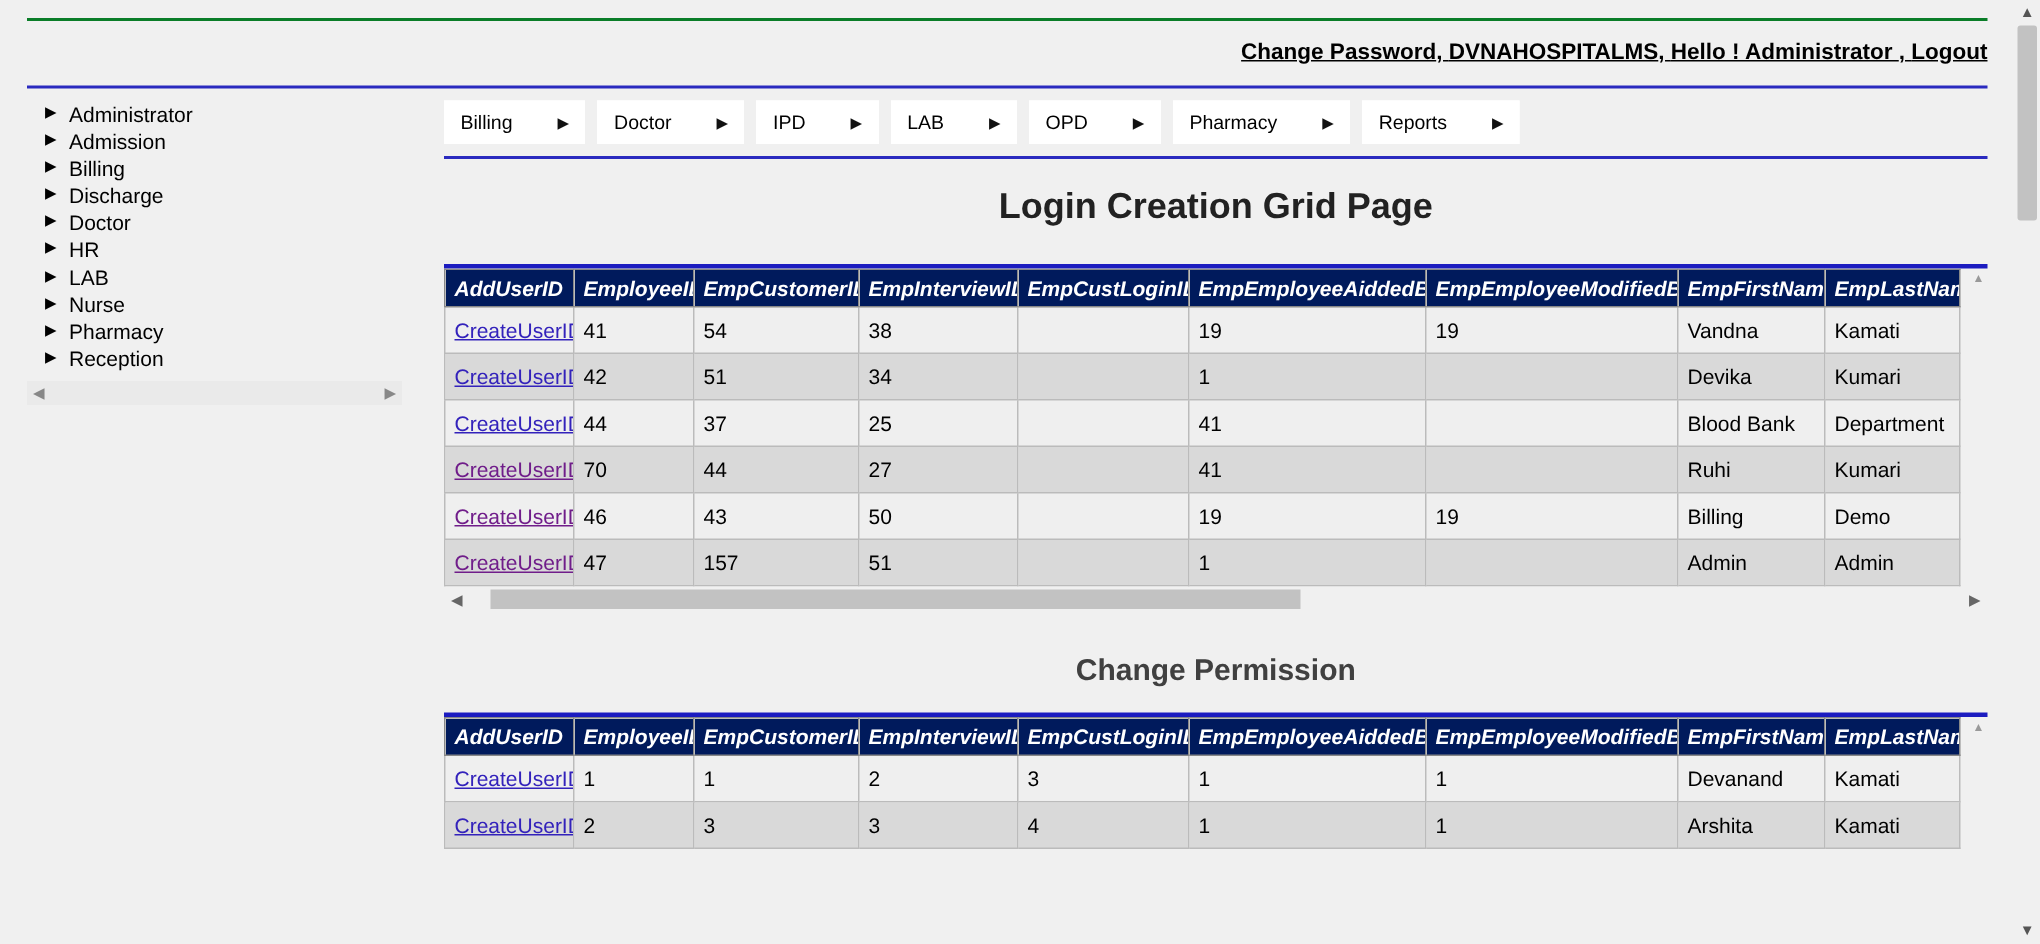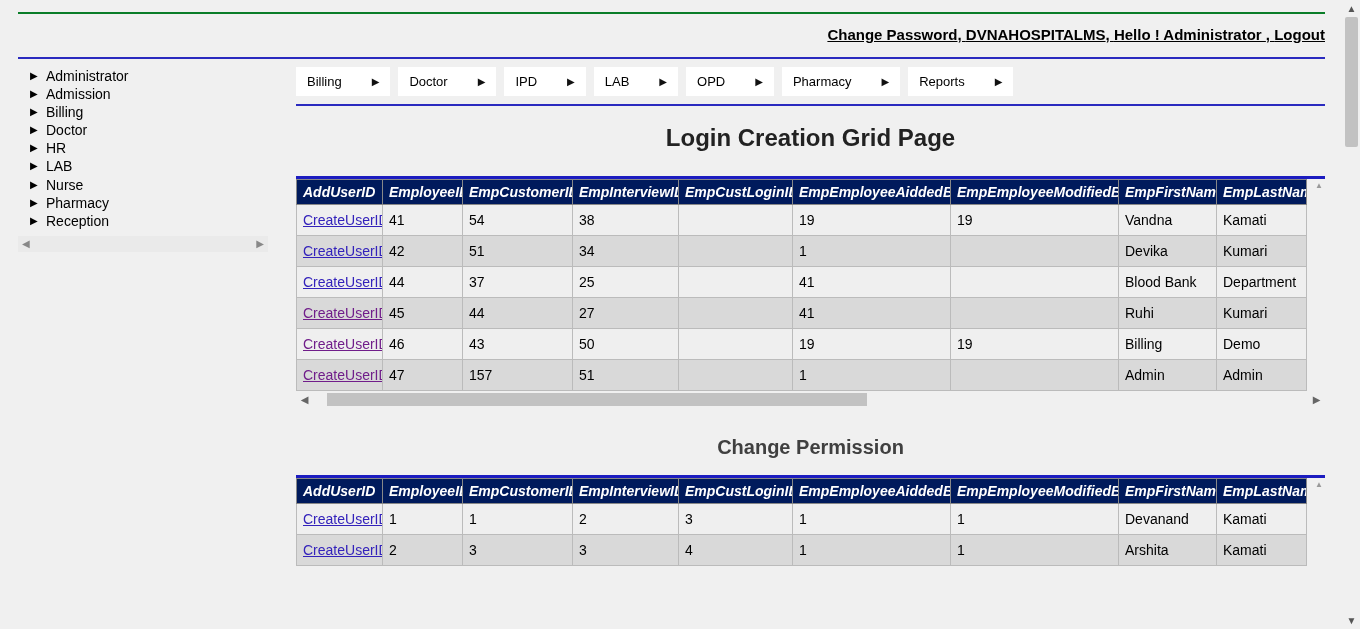--- a/index.html
+++ b/index.html
@@ -67,20 +67,21 @@
       </div>
 
       <hr class="blue">
 
       <div class="main-columns">
         <div class="sidebar">
           <ul id="sidebar-list">
               <li>Administrator</li>
               <li>Admission</li>
               <li>Billing</li>
+              <li>Discharge</li>
               <li>Doctor</li>
               <li>HR</li>
               <li>LAB</li>
               <li>Nurse</li>
               <li>Pharmacy</li>
               <li>Reception</li>
             </ul>
           <div class="slider">
             <span>◀</span>
             <span>▶</span>
@@ -182,21 +183,21 @@
                       <td>37</td>
                       <td>25</td>
                       <td></td>
                       <td>41</td>
                       <td></td>
                       <td>Blood Bank</td>
                       <td>Department</td>
                     </tr>
                     <tr>
                       <td><a class="linkcell visited">CreateUserID</a></td>
-                      <td>45</td>
+                      <td>70</td>
                       <td>44</td>
                       <td>27</td>
                       <td></td>
                       <td>41</td>
                       <td></td>
                       <td>Ruhi</td>
                       <td>Kumari</td>
                     </tr>
                     <tr>
                       <td><a class="linkcell visited">CreateUserID</a></td>

